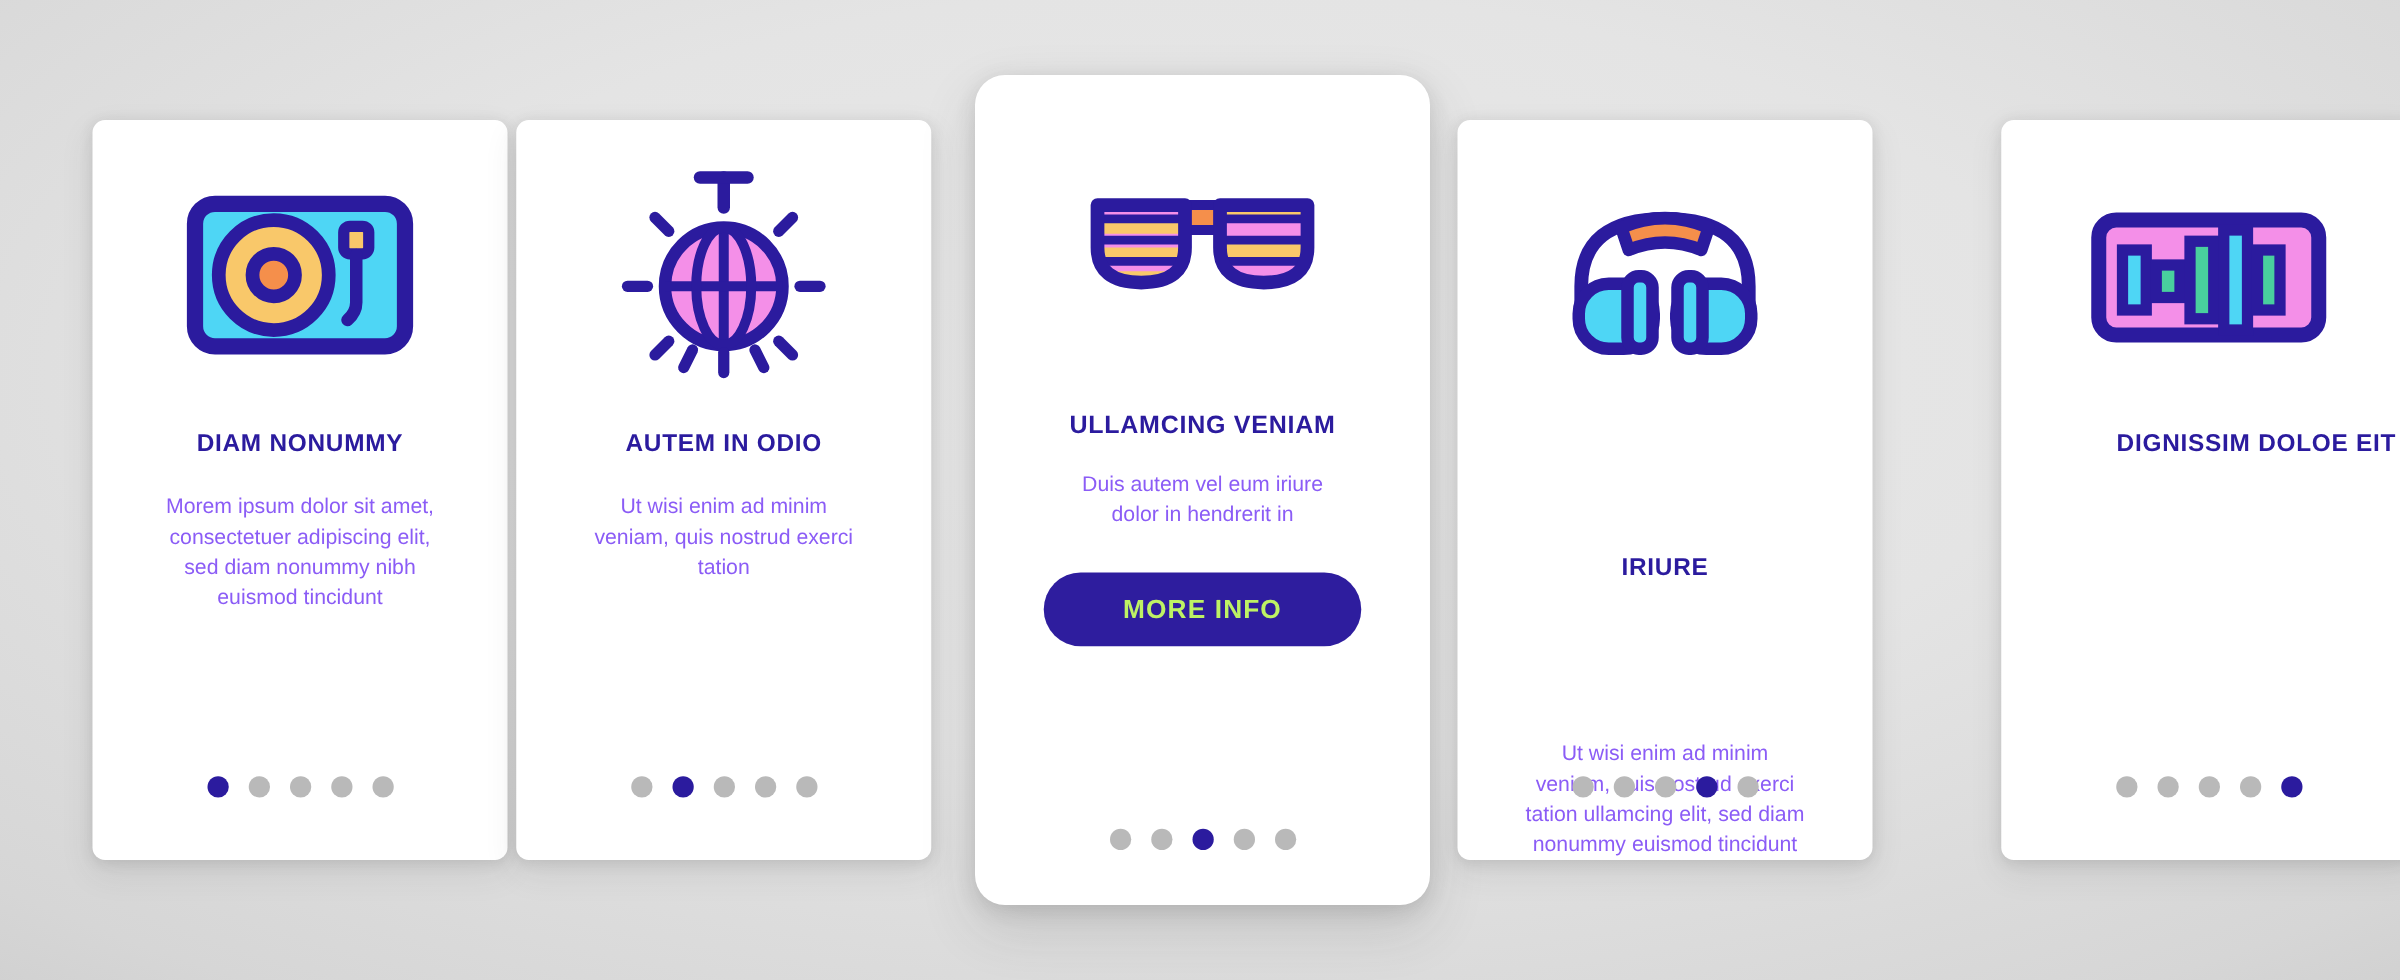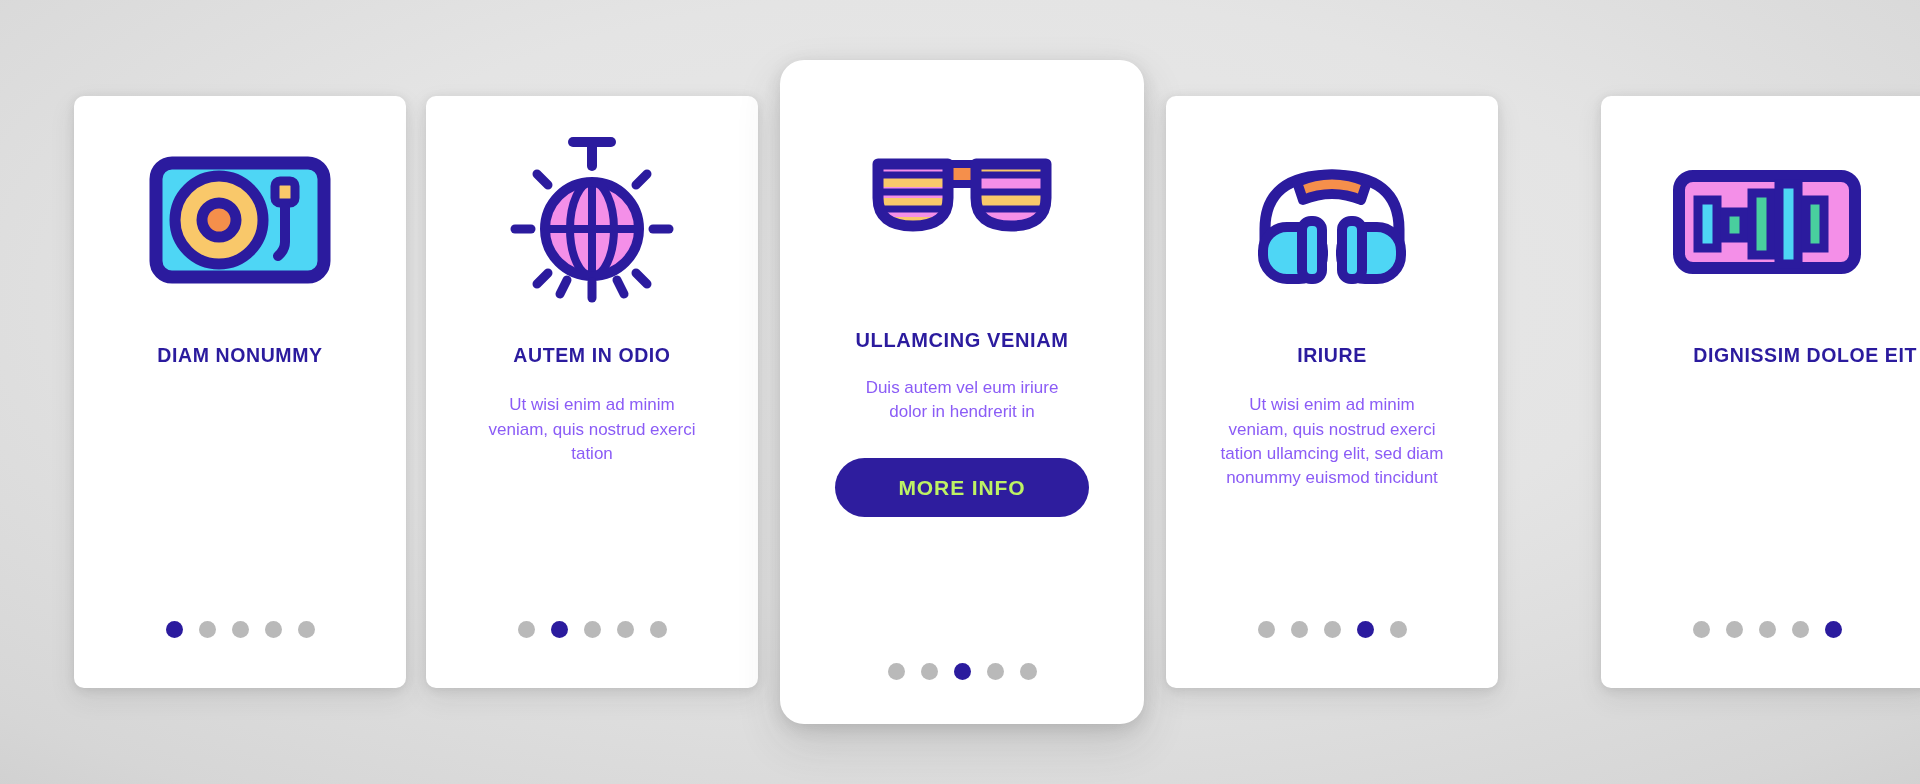--- a/index.html
+++ b/index.html
@@ -34,22 +34,22 @@
 
   
   .card.side {
     width: 332px;
     height: 592px;
     top: 96px;
     box-shadow: 0 2px 10px rgba(60,60,60,0.13), 0 10px 26px rgba(60,60,60,0.10);
   }
 
   .card.c1 { left: 74px; }
-  .card.c2 { left: 426px; }
-  .card.c4 { left: 1166px; }
+  .card.c2 { left: 413px; }
+  .card.c4 { left: 1166px; justify-content: space-between; }
   .card.c5 { left: 1601px; align-items: flex-end; }
 
   
   .card.center {
     width: 364px;
     height: 664px;
     top: 60px;
     left: 780px;
     border-radius: 24px;
     box-shadow: 0 4px 16px rgba(60,60,60,0.16), 0 18px 44px rgba(60,60,60,0.16);
@@ -132,20 +132,21 @@
     <div class="icon-zone">
       <svg width="186" height="132" viewBox="0 0 186 132" aria-hidden="true">
         <rect x="9" y="9" width="168" height="114" rx="16" fill="#4ed6f5" stroke="#2b1b9e" stroke-width="13"></rect>
         <circle cx="72" cy="66" r="44" fill="#f9c86a" stroke="#2b1b9e" stroke-width="11"></circle>
         <circle cx="72" cy="66" r="17" fill="#f58f4b" stroke="#2b1b9e" stroke-width="11"></circle>
         <rect x="128" y="27" width="20" height="22" rx="5" fill="#f9c86a" stroke="#2b1b9e" stroke-width="9"></rect>
         <path d="M138 50 L138 88 Q138 96 131 102" fill="none" stroke="#2b1b9e" stroke-width="10" stroke-linecap="round"></path>
       </svg>
     </div>
     <div class="title">DIAM NONUMMY</div>
+    <div class="desc">Morem ipsum dolor sit amet, consectetuer adipiscing elit, sed diam nonummy nibh euismod tincidunt</div>
     <div class="dots">
       <span class="dot active"></span>
       <span class="dot"></span>
       <span class="dot"></span>
       <span class="dot"></span>
       <span class="dot"></span>
     </div>
   </div>
 
   <div class="card side c2">

